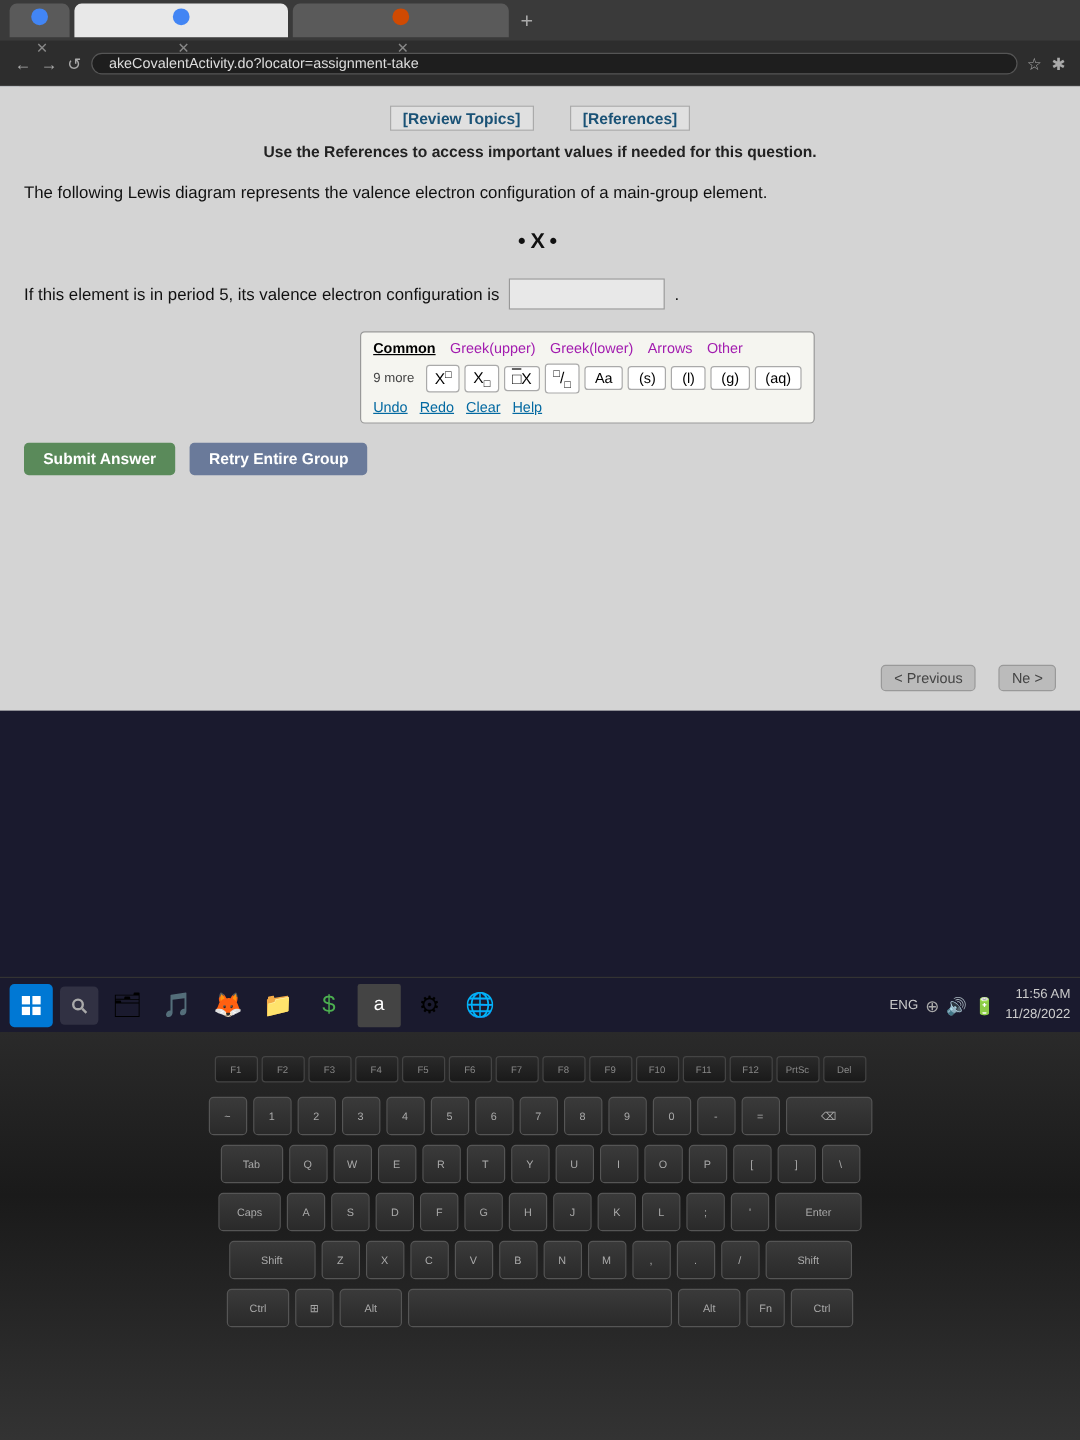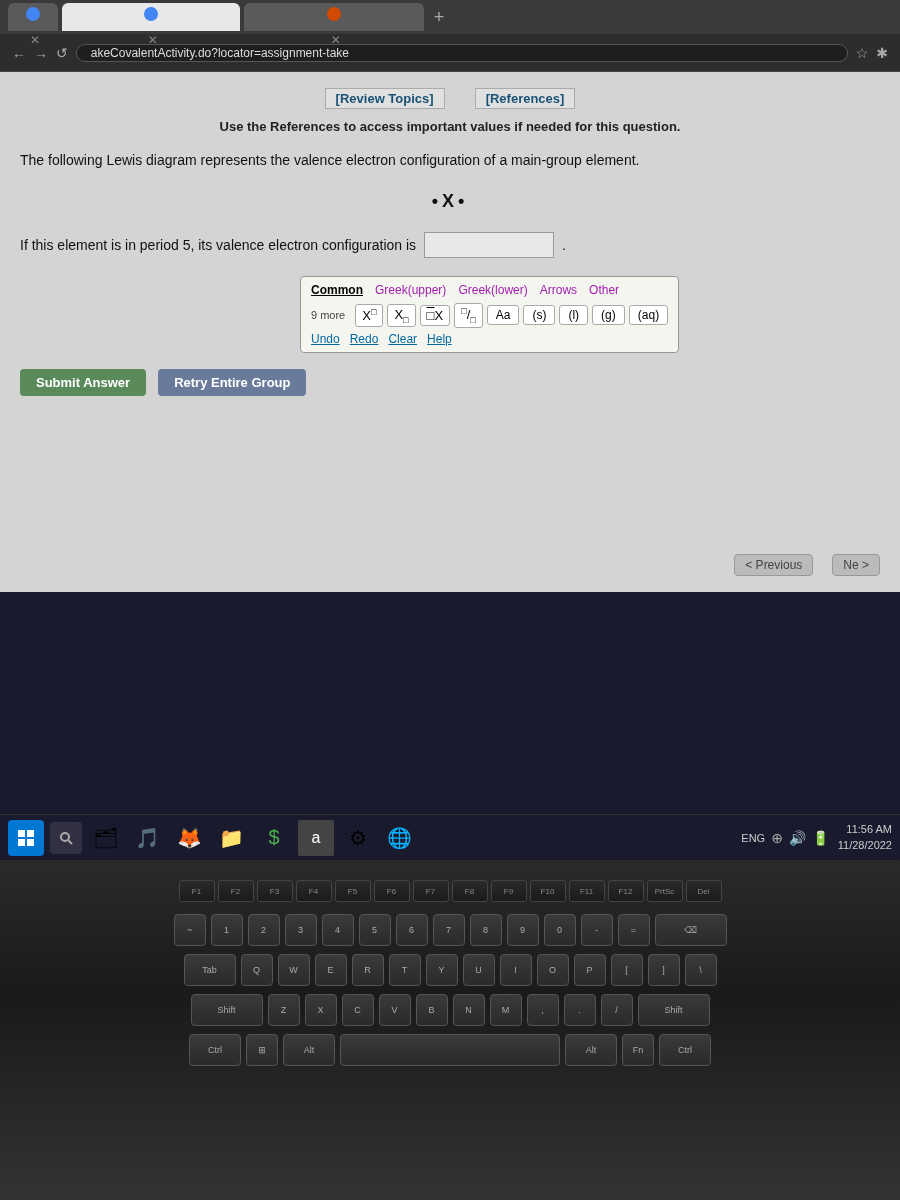--- a/index.html
+++ b/index.html
@@ -645,20 +645,35 @@
       <div class="key">Y</div>
       <div class="key">U</div>
       <div class="key">I</div>
       <div class="key">O</div>
       <div class="key">P</div>
       <div class="key">[</div>
       <div class="key">]</div>
       <div class="key">\</div>
     </div>
 
+    <div class="keyboard-row">
+      <div class="key wide">Caps</div>
+      <div class="key">A</div>
+      <div class="key">S</div>
+      <div class="key">D</div>
+      <div class="key">F</div>
+      <div class="key">G</div>
+      <div class="key">H</div>
+      <div class="key">J</div>
+      <div class="key">K</div>
+      <div class="key">L</div>
+      <div class="key">;</div>
+      <div class="key">'</div>
+      <div class="key wider">Enter</div>
+    </div>
 
     <div class="keyboard-row">
       <div class="key wider">Shift</div>
       <div class="key">Z</div>
       <div class="key">X</div>
       <div class="key">C</div>
       <div class="key">V</div>
       <div class="key">B</div>
       <div class="key">N</div>
       <div class="key">M</div>

